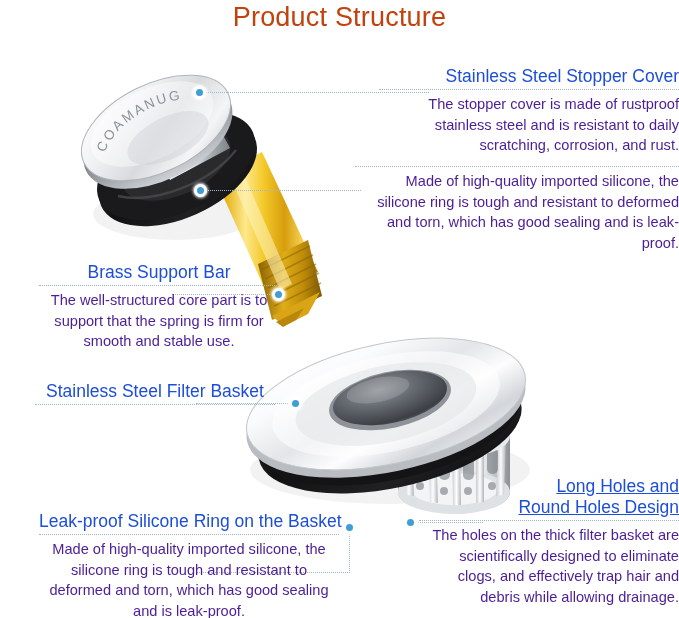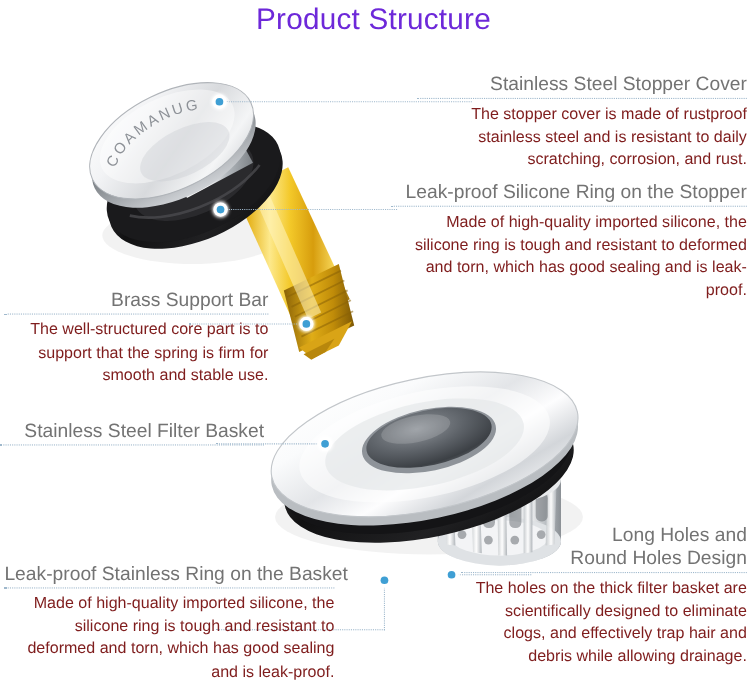--- a/index.html
+++ b/index.html
@@ -10,38 +10,38 @@
     position:relative;
     overflow:hidden;
     -webkit-font-smoothing:antialiased;
   }
   .stage { position:absolute; inset:0; }
 
   
   #page-title {
     position:absolute; top:0; left:0; width:679px;
     text-align:center;
-    font-size:27px; color:#6d28d9; letter-spacing:0.2px;
+    font-size:27px; color:#c2410c; letter-spacing:0.2px;
     line-height:34px;
   }
 
   
   .callout { position:absolute; }
   .callout .heading {
-    font-size:17.5px; color:#737373; line-height:21px; white-space:nowrap;
+    font-size:17.5px; color:#1d4ed8; line-height:21px; white-space:nowrap;
   }
   .callout .heading.wrap { white-space:normal; }
   .callout .rule {
     height:0; border-top:1.5px dotted #9fb8cc; margin-top:2px;
   }
   .callout .body {
-    font-size:14.6px; color:#7f1d1d; line-height:20.5px; margin-top:4px;
+    font-size:14.6px; color:#4c1d95; line-height:20.5px; margin-top:4px;
   }
   .align-right { text-align:right; }
-  .align-left  { text-align:right; }
+  .align-left  { text-align:center;margin-left:35px; }
 
   
   .dot {
     position:absolute; width:13px; height:13px; border-radius:50%;
     background:#ffffff;
     box-shadow:0 0 3px 1px rgba(255,255,255,0.95);
   }
   .dot::after{
     content:""; position:absolute; left:50%; top:50%;
     width:7px; height:7px; margin:-3.5px 0 0 -3.5px;
@@ -261,42 +261,41 @@
   <div class="dot" style="left:343px;  top:521px;"></div>
   <div class="dot" style="left:404px;  top:516px;"></div>
 
   <div class="callout align-right" style="left:379px; top:66px; width:300px;">
     <div class="heading">Stainless Steel Stopper Cover</div>
     <div class="rule"></div>
     <div class="body">The stopper cover is made of rustproof stainless steel and is resistant to daily scratching, corrosion, and rust.</div>
   </div>
 
   <div class="callout align-right" style="left:355px; top:164px; width:324px;">
-    <div class="heading">Leak-proof Silicone Ring on the Stopper</div>
     <div class="rule"></div>
     <div class="body">Made of high-quality imported silicone, the silicone ring is tough and resistant to deformed and torn, which has good sealing and is leak-proof.</div>
   </div>
 
   <div class="callout align-left" style="left:4px; top:262px; width:240px;">
     <div class="heading">Brass Support Bar</div>
     <div class="rule"></div>
     <div class="body">The well-structured core part is to support that the spring is firm for smooth and stable use.</div>
   </div>
 
   <div class="callout align-left" style="left:0; top:381px; width:240px;">
     <div class="heading">Stainless Steel Filter Basket</div>
     <div class="rule"></div>
   </div>
 
   <div class="callout align-left" style="left:4px; top:511px; width:300px;">
-    <div class="heading">Leak-proof Stainless Ring on the Basket</div>
+    <div class="heading">Leak-proof Silicone Ring on the Basket</div>
     <div class="rule"></div>
     <div class="body">Made of high-quality imported silicone, the silicone ring is tough and resistant to deformed and torn, which has good sealing and is leak-proof.</div>
   </div>
 
   <div class="callout align-right" style="left:419px; top:476px; width:260px;">
-    <div class="heading wrap" style="white-space:pre-line;">Long Holes and
+    <div class="heading wrap" style="white-space:pre-line;text-decoration:underline;">Long Holes and
 Round Holes Design</div>
     <div class="rule"></div>
     <div class="body">The holes on the thick filter basket are scientifically designed to eliminate clogs, and effectively trap hair and debris while allowing drainage.</div>
   </div>
 
 </div>
 
 </body></html>

